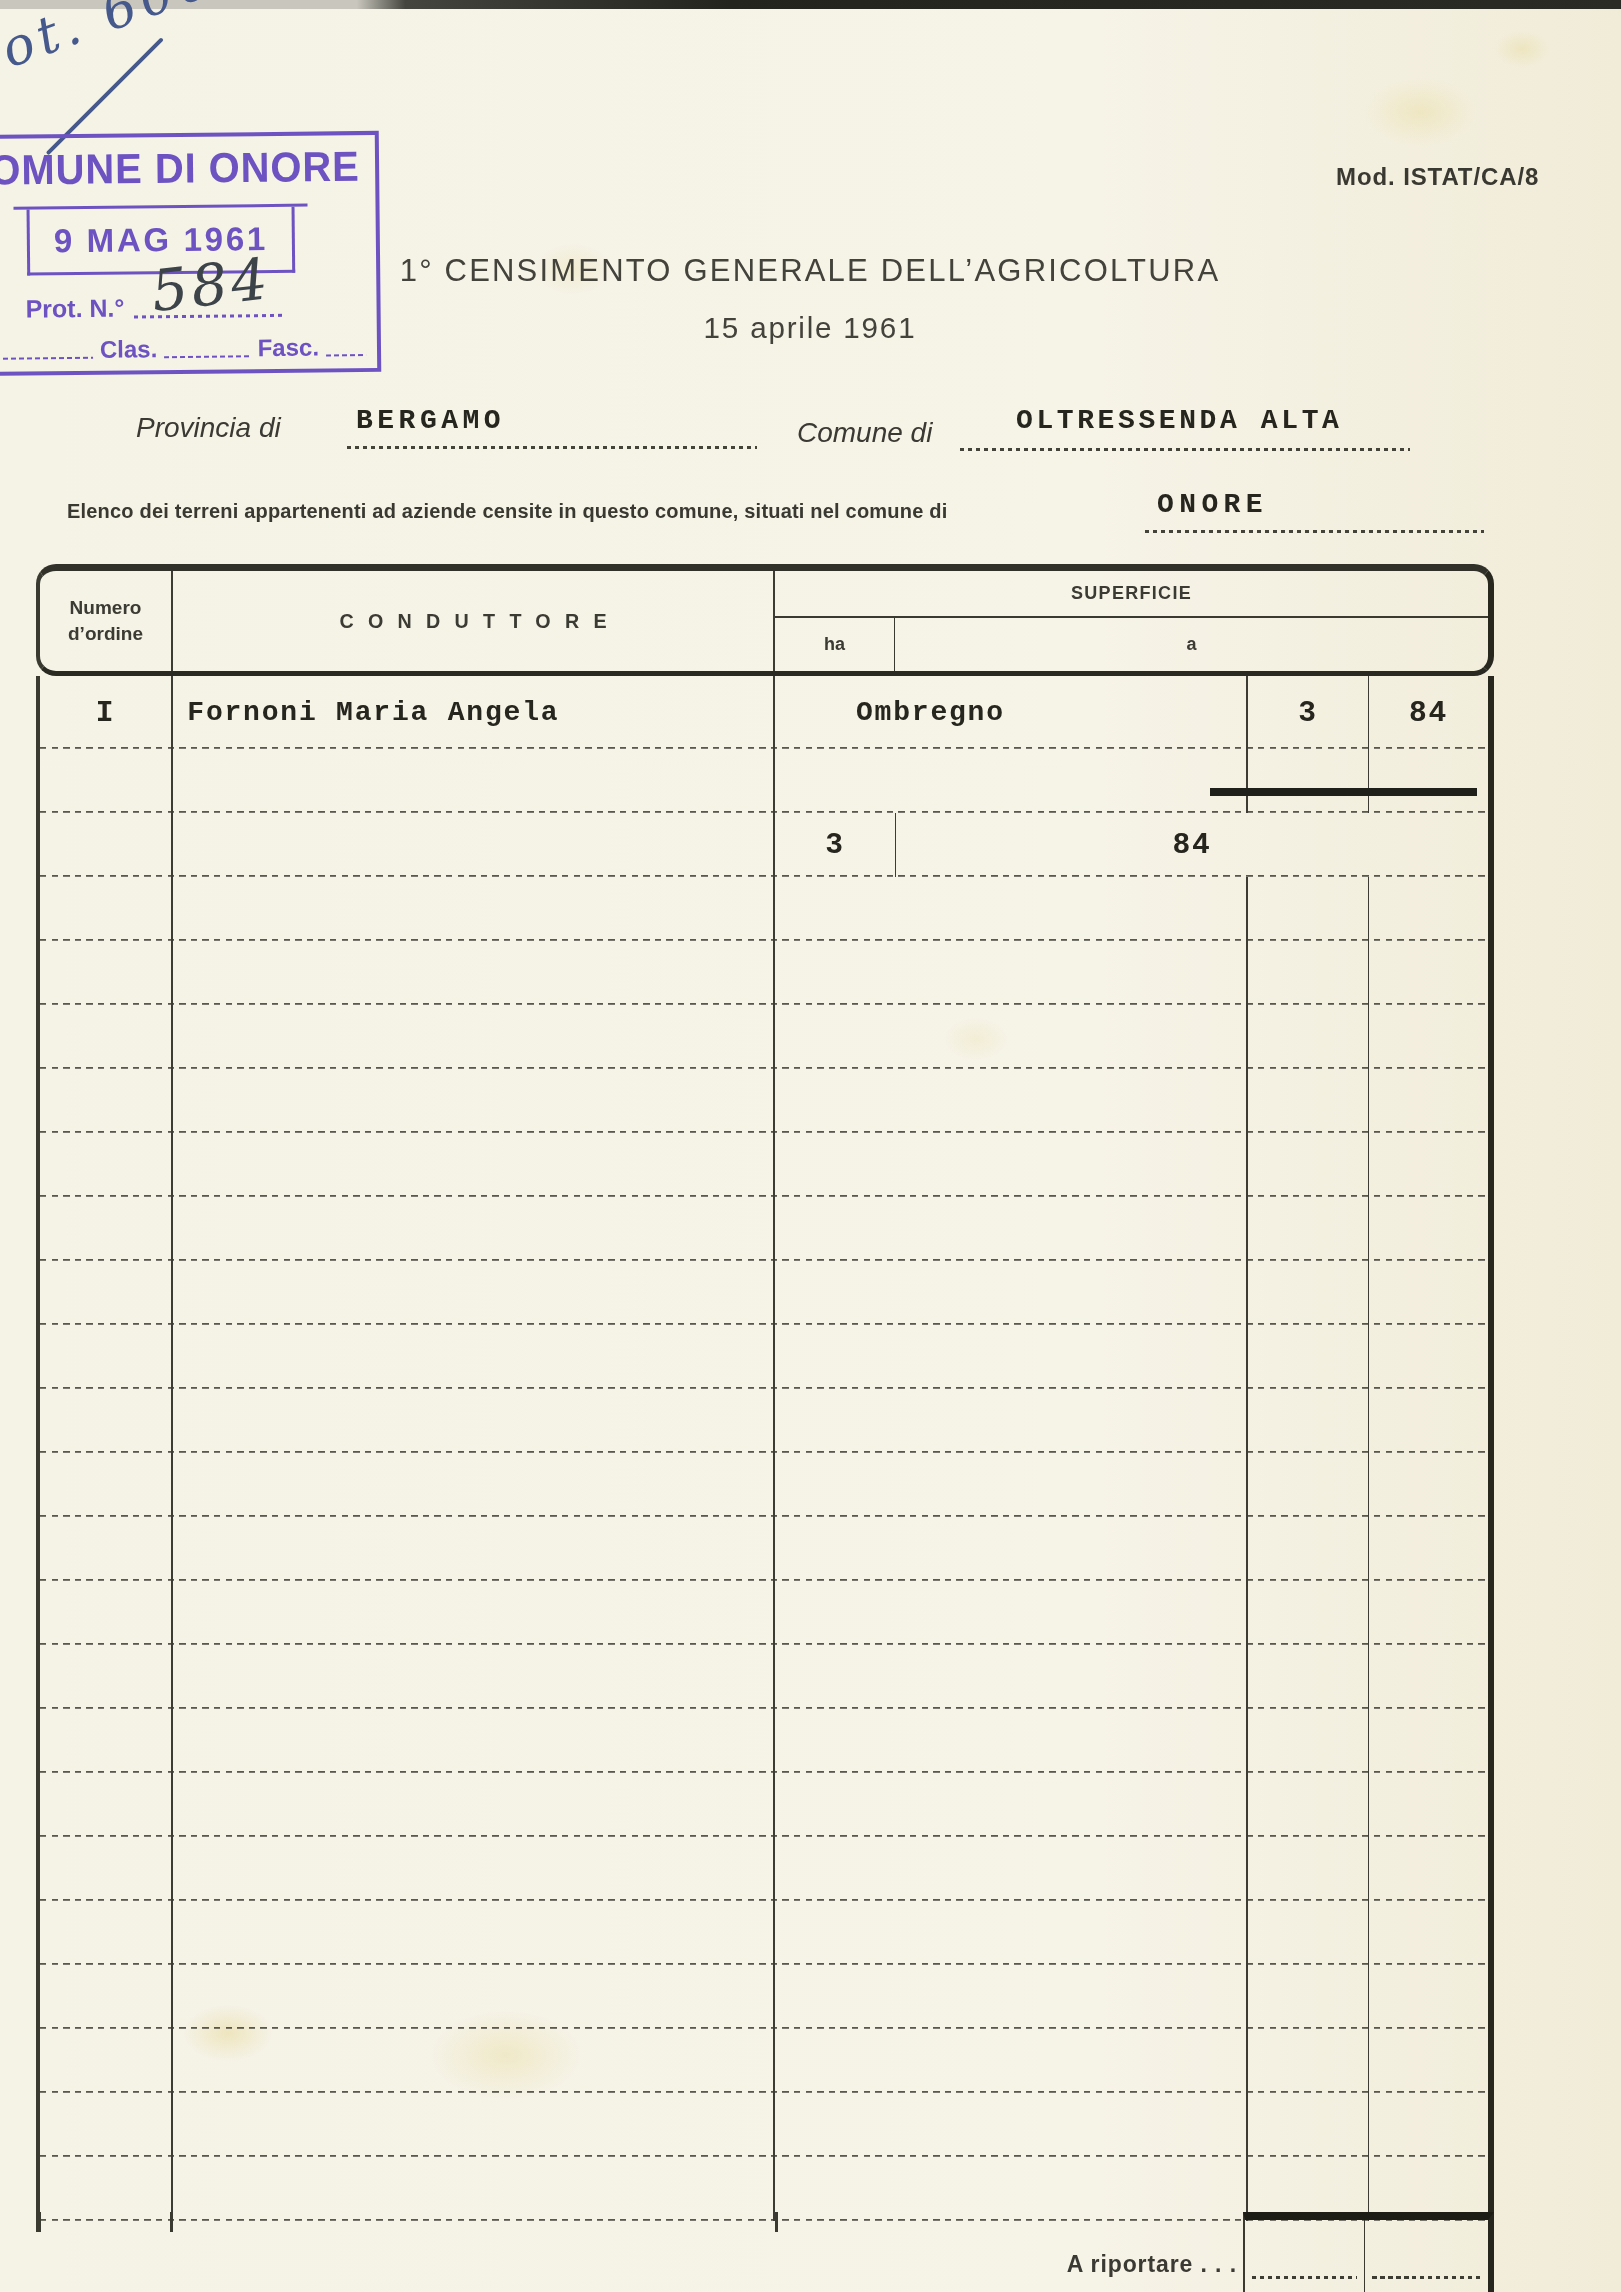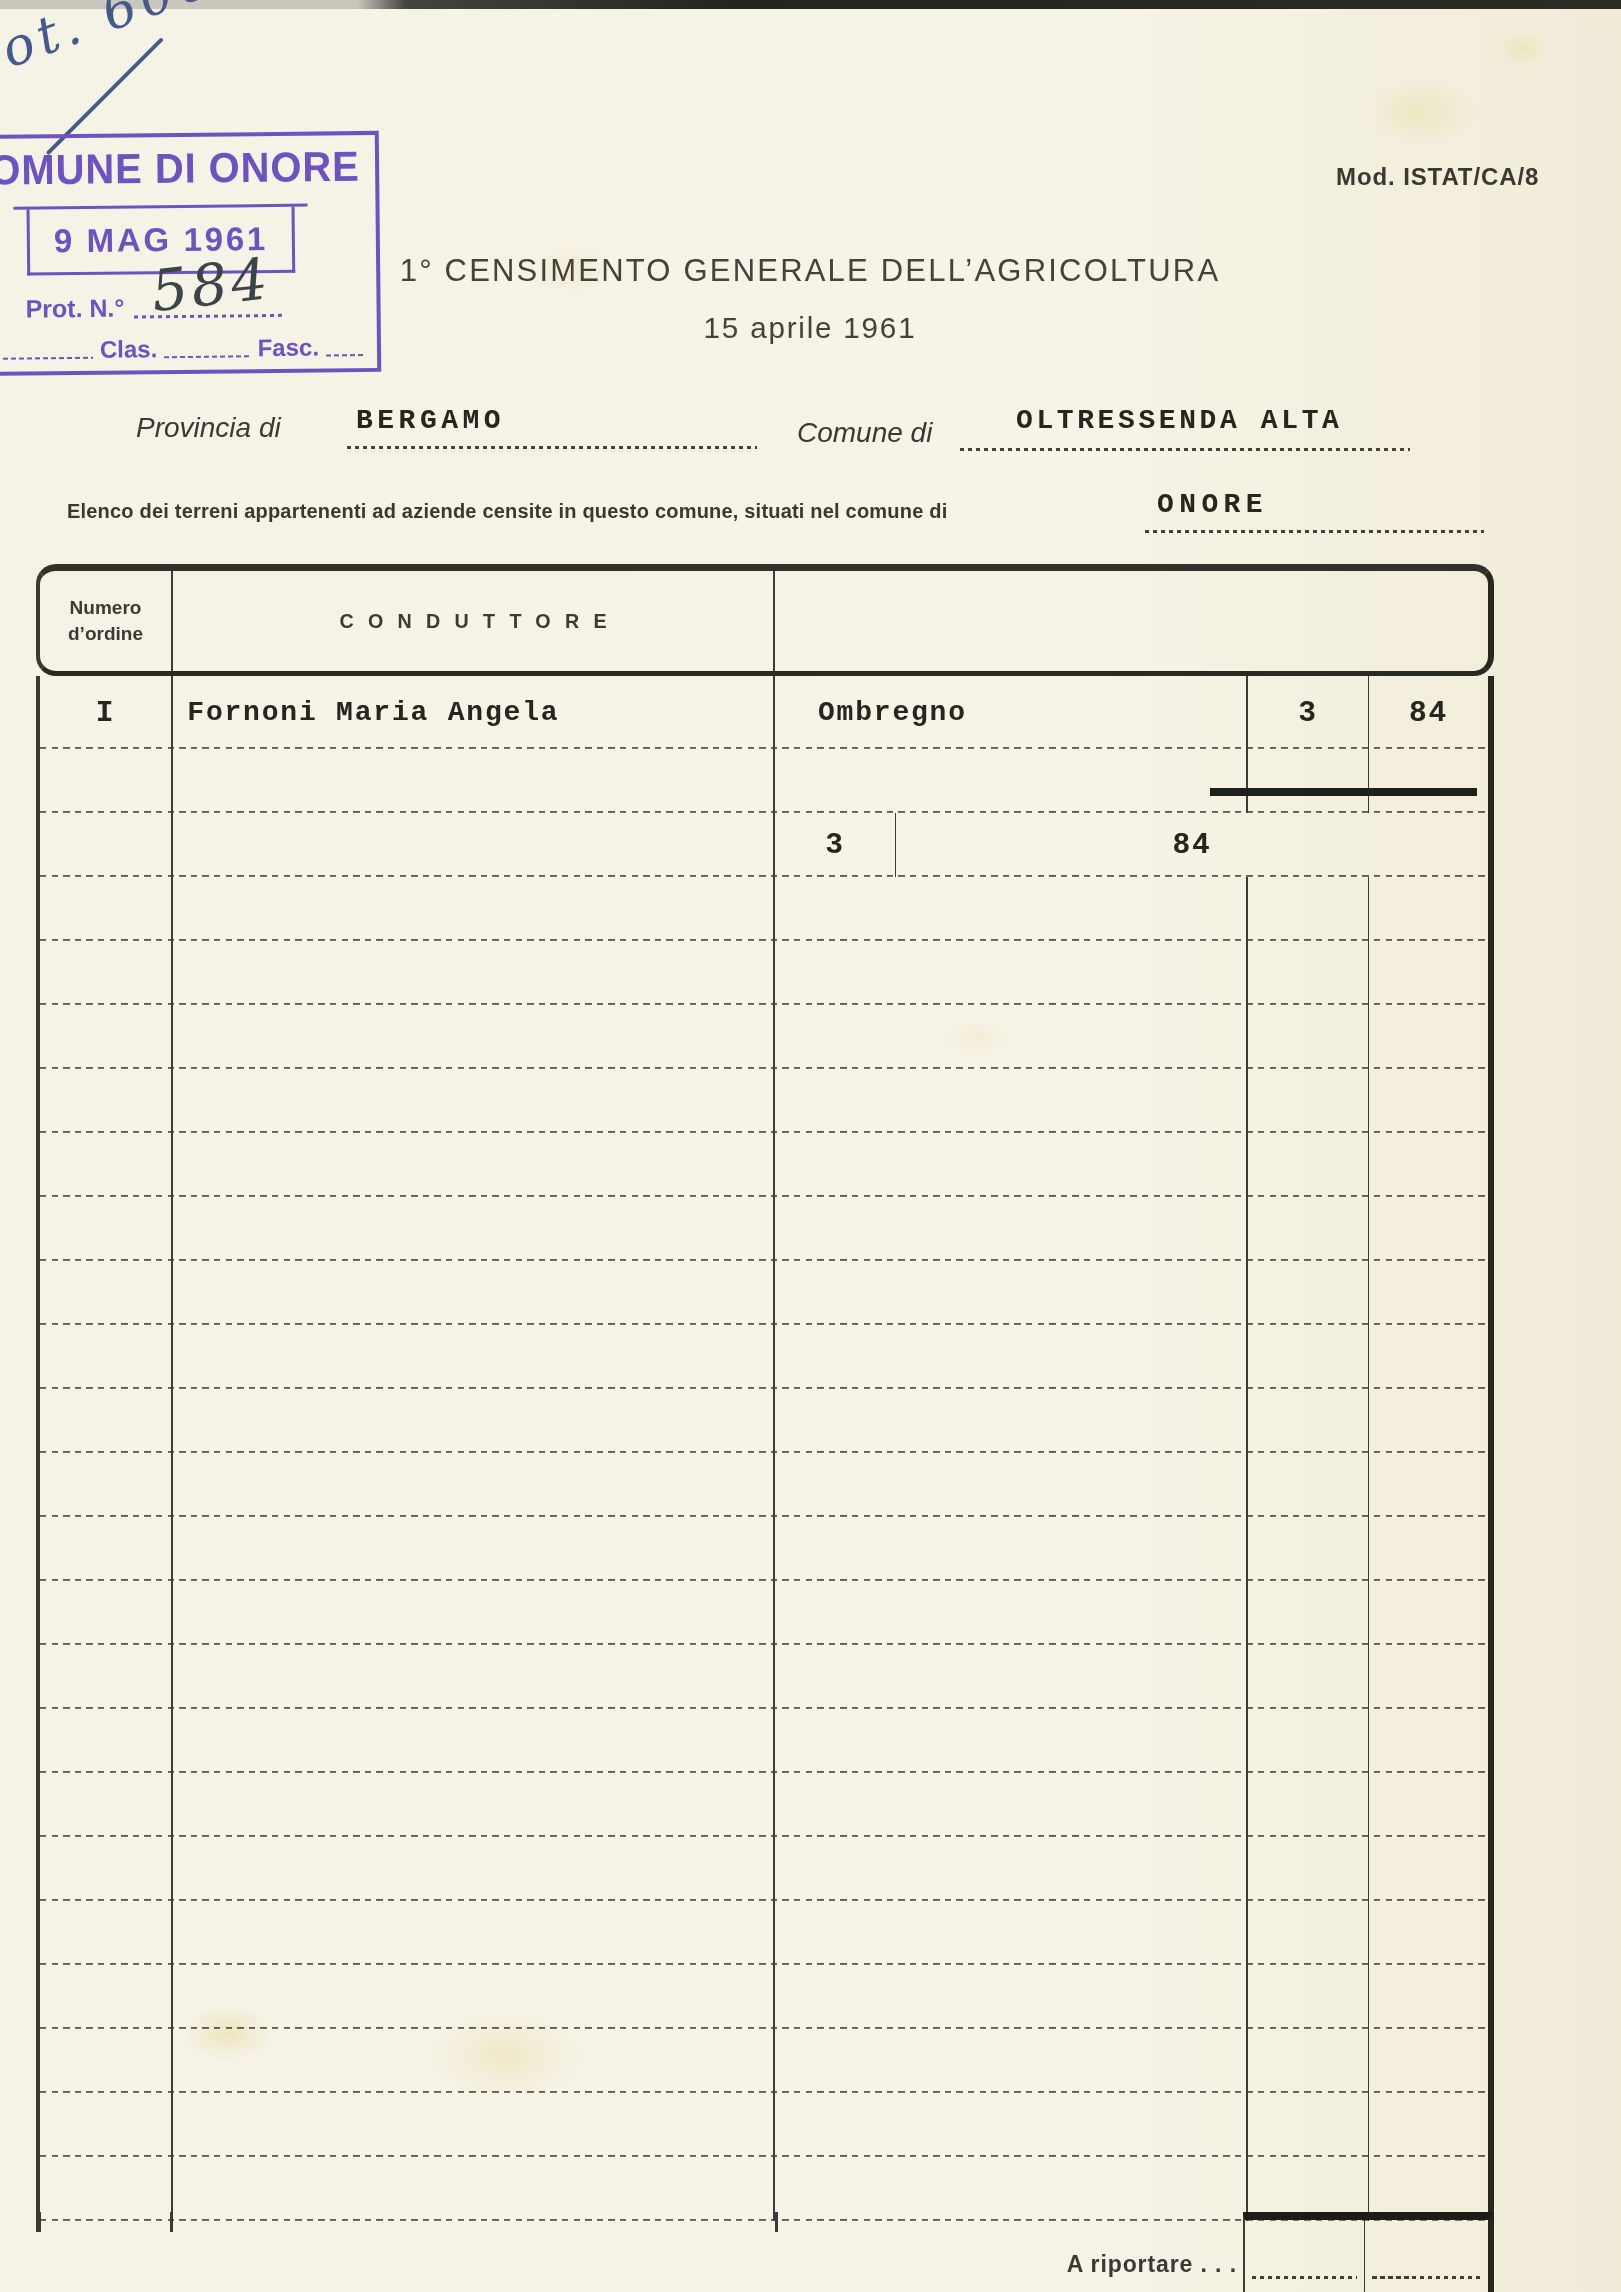--- a/index.html
+++ b/index.html
@@ -72,21 +72,21 @@
   .trow.first{height:73px;}
   .cell{box-sizing:border-box;display:flex;align-items:center;}
   .cell.c1{width:133px;border-right:2.7px solid #3c3c34;justify-content:center;}
   .cell.c2{width:602px;border-right:2.7px solid #3c3c34;padding-left:14.3px;}
   .cell.c3{width:473px;border-right:2.7px solid #3c3c34;}
   .cell.cha{width:121px;border-right:1.8px solid #3c3c34;justify-content:center;}
   .cell.ca{flex:1;justify-content:center;}
   .typedrow .cell{font-family:"Liberation Mono","DejaVu Sans Mono",monospace;font-weight:bold;
     color:#26251e;font-size:28px;letter-spacing:1.8px;}
   .typedrow .cell.c1,.typedrow .cell.cha,.typedrow .cell.ca{font-size:29.6px;}
-  .pad-loc{padding-left:43px;}
+  .pad-loc{padding-left:81px;}
   .totale{margin-left:auto;transform:translateX(14.3px);}
   .heavy-underline{left:1174px;top:224px;width:267px;height:8px;background:#20201a;}
   
   .ext{top:1648px;left:0;width:1458px;height:81px;}
   .stub{top:0;height:19.7px;background:#3a3a31;}
   .stub.s0{left:0;width:4.5px;} .stub.s1{left:134px;width:2.7px;} .stub.s2{left:739px;width:2.7px;}
   .supbox{left:1207px;top:0;right:0;height:81px;box-sizing:border-box;display:flex;
     border-top:8px solid #1d1d16;border-left:2.7px solid #3a3a31;border-right:6.3px solid #26261f;}
   .bcell1{width:119px;border-right:1.8px solid #3a3a31;position:relative;}
   .bcell2{flex:1;position:relative;}
@@ -141,20 +141,27 @@
   <div class="abs typed" style="left:1157px;top:489px;letter-spacing:5.4px;">ONORE</div>
   <div class="abs formline" style="left:1145px;top:530px;width:339px;"></div>
 
   <div class="abs table">
     <div class="abs thead">
       <div class="hc hc1">
         <span>Numero</span>
         <span>d’ordine</span>
       </div>
       <div class="hc hc2">CONDUTTORE</div>
+      <div class="sup">
+        <div class="sup-title">SUPERFICIE</div>
+        <div class="sup-bottom">
+          <div class="sup-ha">ha</div>
+          <div class="sup-a">a</div>
+        </div>
+      </div>
     </div>
 
     <div class="abs tbody" id="tbody">
         <div class="trow first typedrow">
           <div class="cell c1">I</div>
           <div class="cell c2">Fornoni Maria Angela</div>
           <div class="cell c3 pad-loc">Ombregno</div>
           <div class="cell cha">3</div>
           <div class="cell ca">84</div>
         </div>

